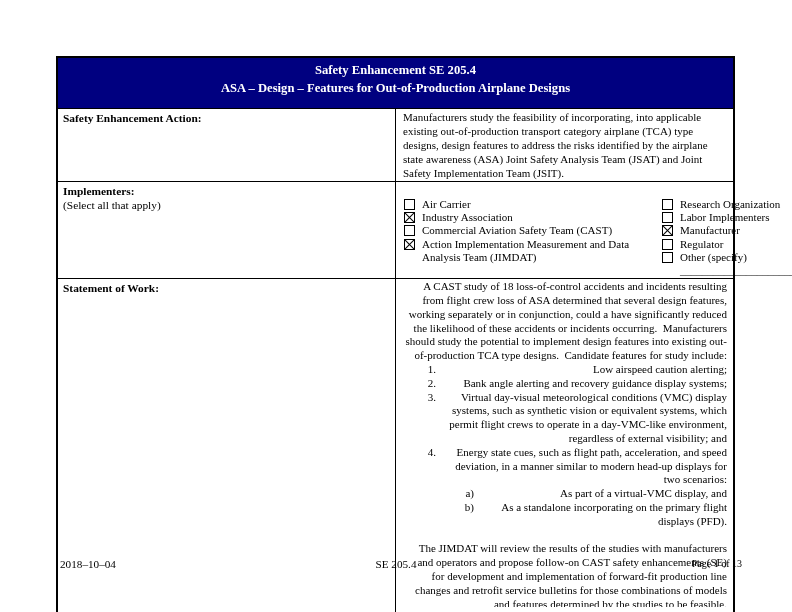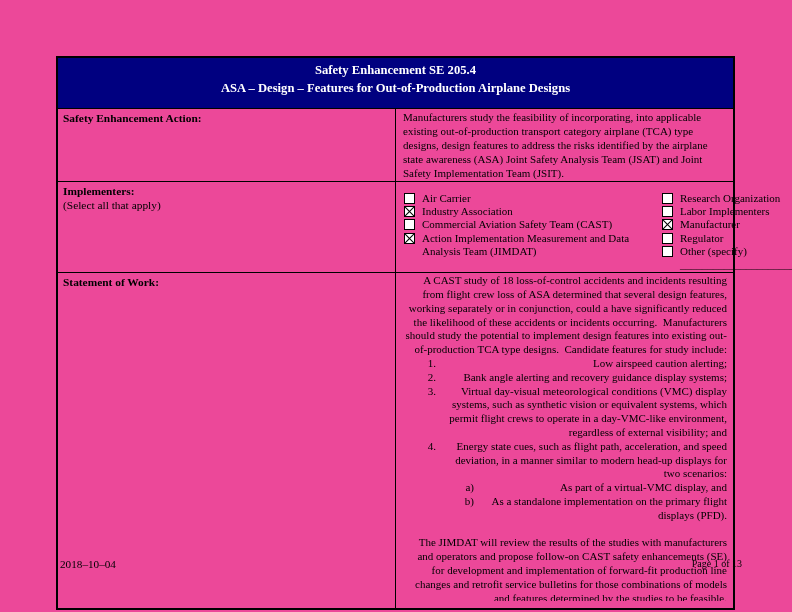--- a/index.html
+++ b/index.html
@@ -1,17 +1,17 @@
 <!DOCTYPE html>
 <html><head>
 <meta charset="utf-8">
 <style>
   html,body { margin:0; padding:0; background:#e8e8e8; }
   .page {
-    position:relative; width:792px; height:612px; background:#ec4899;
+    position:relative; width:792px; height:612px; background:#ffffff;
     font-family:"Liberation Serif","DejaVu Serif",serif; color:#000;
     overflow:hidden; margin:0 auto;
   }
   table.se {
     position:absolute; left:56px; top:56px; width:679px;
     border-collapse:collapse; table-layout:fixed;
     border:2px solid #000;
   }
   table.se td { border:1px solid #000; vertical-align:top; }
   td.header-cell {
@@ -22,21 +22,21 @@
   td.label-cell {
     width:143px; font-size:11.4px; line-height:14px;
     padding:2px 5px 2px 5px;
   }
   .lbl-bold { font-weight:bold; }
   td.content-cell { font-size:11px; line-height:13.8px; padding:1px 6px 1px 7px; }
   .para { white-space:pre-wrap; }
   .gap { margin-top:13.8px; }
 
   
-  .chk-cols { display:flex; padding-top:9px; }
+  .chk-cols { display:flex; padding-top:15px; }
   .chk-col-left { width:258px; flex:0 0 auto; }
   .chk-col-right { flex:1 1 auto; }
   .chk-item { display:flex; align-items:flex-start; line-height:13.2px; }
   .chk {
     width:9px; height:9px; border:1px solid #000; background:#fff;
     flex:0 0 auto; margin:1px 7px 0 1px; position:relative;
   }
   .chk.checked::before, .chk.checked::after {
     content:""; position:absolute; left:-2px; top:4px; width:13px; height:1px;
     background:#000;
@@ -158,27 +158,28 @@
             <span class="marker">4.</span>
             <span class="itext">Energy state cues, such as flight path, acceleration, and speed deviation, in a manner similar to modern head-up displays for two scenarios:</span>
           </div>
 
           <div class="let-item">
             <span class="marker">a)</span>
             <span class="itext">As part of a virtual-VMC display, and</span>
           </div>
           <div class="let-item">
             <span class="marker">b)</span>
-            <span class="itext">As a standalone implementation on the primary flight displays (PFD).</span>
+            <span class="itext">As a standalone incorporating on the primary flight displays (PFD).</span>
           </div>
 
           <div class="para gap">The JIMDAT will review the results of the studies with manufacturers and operators and propose follow-on CAST safety enhancements (SE) for development and implementation of forward-fit production line changes and retrofit service bulletins for those combinations of models and features determined by the studies to be feasible.</div>
 
         </div>
       </td>
     </tr>
   </tbody>
     </table>
 
   <div class="footer-date">2018–10–04</div>
+  <div class="footer-doc">SE 205.4</div>
   <div class="footer-page">Page 1 of 13</div>
 
 </div>
 
 </body></html>

